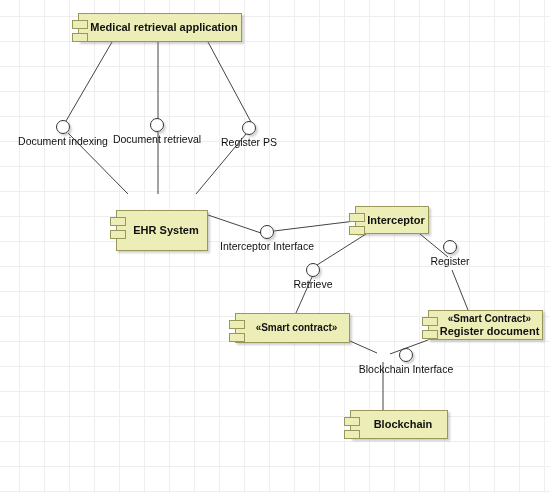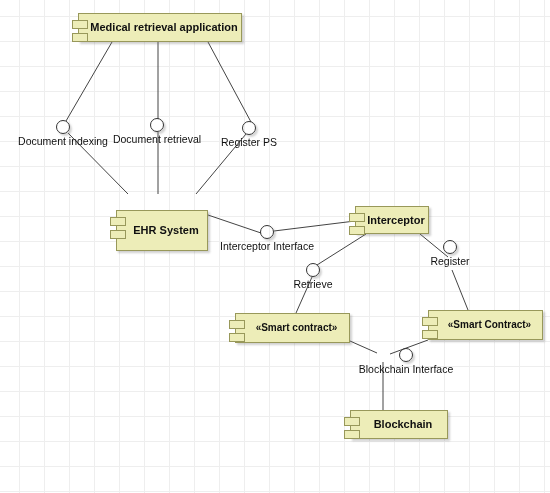--- a/index.html
+++ b/index.html
@@ -152,20 +152,21 @@
           <div class="tab"></div>
         </div>
         <div class="cmp-stereo">«Smart contract»</div>
       </div>
       <div class="component" style="left: 428px; top: 310px; width: 115px; height: 30px;">
         <div class="tabs">
           <div class="tab"></div>
           <div class="tab"></div>
         </div>
         <div class="cmp-stereo">«Smart Contract»</div>
+        <div class="cmp-name">Register document</div>
       </div>
       <div class="component" style="left: 350px; top: 410px; width: 98px; height: 29px;">
         <div class="tabs">
           <div class="tab"></div>
           <div class="tab"></div>
         </div>
         <div class="cmp-name">Blockchain</div>
       </div>
     </div>
   <div id="interfaces-layer">

